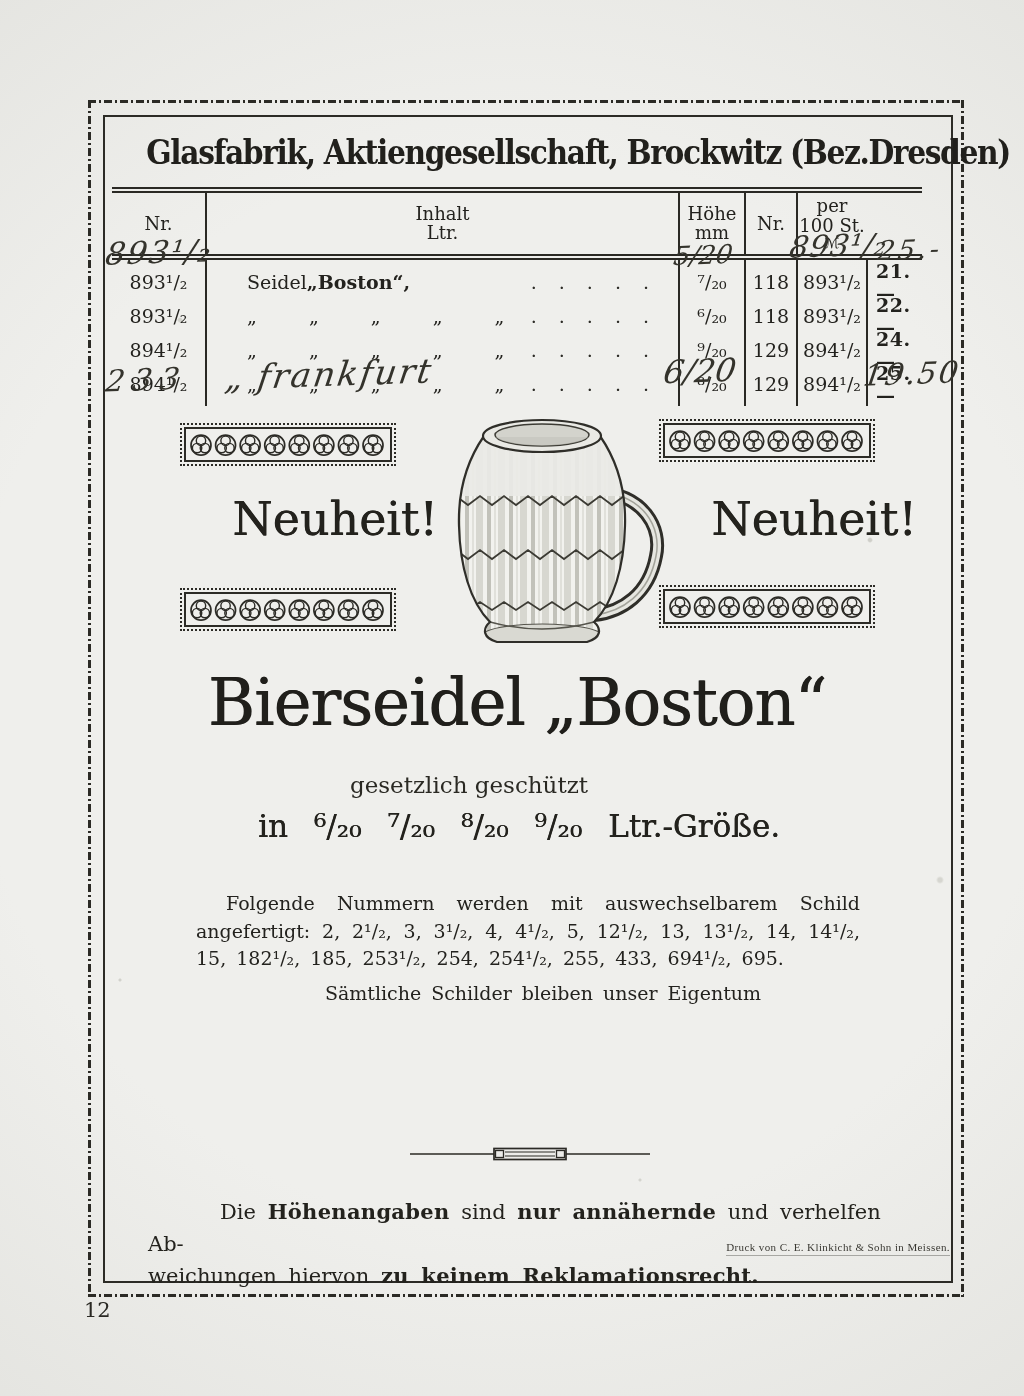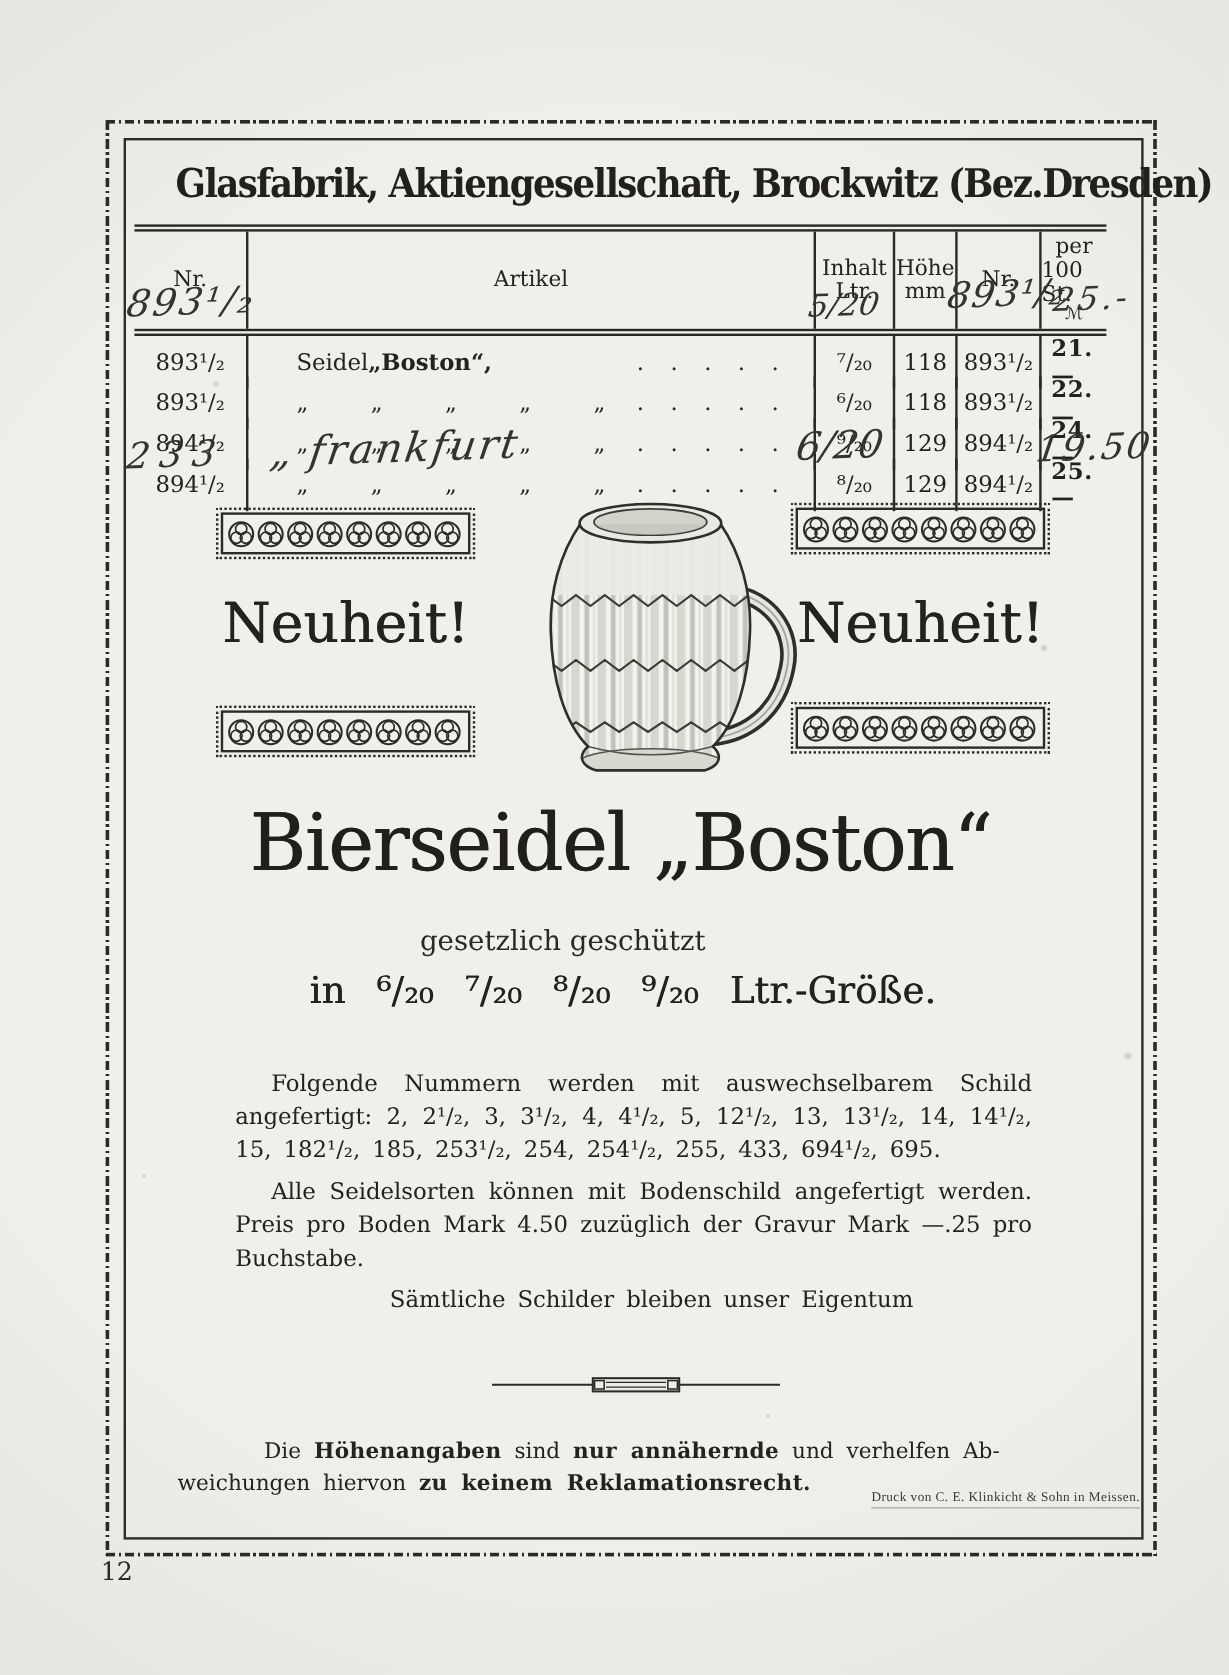--- a/index.html
+++ b/index.html
@@ -42,38 +42,38 @@
   .m-sign{font-style:italic;font-size:14px;font-family:"DejaVu Serif","DejaVu Sans",serif;}
   .frac{font-family:"DejaVu Serif","DejaVu Sans",serif;}
   
   .hand{
     position:absolute;font-family:"DejaVu Serif",serif;font-style:italic;
     color:#34332c;transform:skewX(-10deg) rotate(-2deg);white-space:nowrap;
   }
   
   .band{position:absolute;border:2px dotted #2c2b26;padding:2px;width:208px;}
   .band-inner{border:2px solid #2c2b26;padding:4px 3px 2px 3px;text-align:center;}
-  .neuheit{position:absolute;width:216px;text-align:center;font-size:46px;color:#23221d;text-shadow:0.5px 0 0 currentColor;}
+  .neuheit{position:absolute;width:216px;text-align:center;font-size:46px;color:#23221d;text-shadow:0.5px 0 0 currentColor;margin-left:47px;}
   
   .mug{position:absolute;left:432px;top:396px;}
   .big-title{
     position:absolute;left:102px;top:664px;width:830px;text-align:center;white-space:nowrap;
     font-size:66px;letter-spacing:-1px;color:#201f1b;text-shadow:0.7px 0 0 currentColor;
     transform:scaleX(0.97);transform-origin:50% 50%;
   }
   .subtitle{position:absolute;left:104px;top:772px;width:730px;text-align:center;font-size:23px;color:#2a2923;}
   .sizes{position:absolute;left:96px;top:808px;width:846px;text-align:center;font-size:31px;word-spacing:16px;color:#23221d;text-shadow:0.4px 0 0 currentColor;}
   
   .copy{position:absolute;left:196px;top:890px;width:664px;font-size:19px;line-height:1.46;text-align:justify;word-spacing:4px;}
   .copy p{margin:0 0 7px 0;text-indent:30px;}
   .copy p.last{text-align:center;}
   
   .divider{position:absolute;left:410px;top:1146px;}
   
-  .note{position:absolute;left:148px;top:1196px;width:742px;font-size:18px;line-height:1.5;color:#23221d;word-spacing:5px;}
+  .note{position:absolute;left:148px;top:1196px;width:742px;font-size:21px;line-height:1.5;color:#23221d;word-spacing:5px;}
   .note .l1{text-indent:72px;}
   .note b{letter-spacing:0.3px;}
   
   .pageno{position:absolute;left:84px;top:1298px;font-size:21px;color:#2a2924;}
   .printer-wrap{position:absolute;left:104px;top:1236px;width:846px;text-align:right;}
   .printer{display:inline-block;font-size:11px;letter-spacing:0.4px;color:#3a3933;border-bottom:1px solid rgba(40,40,35,0.35);padding-bottom:2px;font-family:"Liberation Serif","DejaVu Serif",serif;}
   svg{display:block;}
 </style>
 </head>
 <body>
@@ -83,21 +83,20 @@
 <div class="ob v" style="left:88px;top:100px;height:1197px;"></div>
 <div class="ob v" style="left:961px;top:100px;height:1197px;"></div>
 
 <div class="inner-frame"></div>
 
 <div class="doc-title">Glasfabrik, Aktiengesellschaft, Brockwitz (Bez.Dresden)</div>
 
 <div class="tbl">
   <div class="trow thead">
     <div class="cell">Nr.</div>
-    <div class="cell b">Artikel</div>
     <div class="cell b">
       <span>Inhalt</span>
       <span>Ltr.</span>
     </div>
     <div class="cell b">
       <span>Höhe</span>
       <span>mm</span>
     </div>
     <div class="cell b">Nr.</div>
     <div class="cell b">
@@ -253,21 +252,20 @@
   <path d="M 64 41 A 47 11 0 0 0 156 41" fill="#c3c3bb" opacity="0.6"></path>
 </svg>
 </div>
 
 <div class="big-title">Bierseidel „Boston“</div>
 <div class="subtitle">gesetzlich geschützt</div>
 <div class="sizes frac">in ⁶/₂₀ ⁷/₂₀ ⁸/₂₀ ⁹/₂₀ Ltr.-Größe.</div>
 
 <div class="copy">
   <p class="frac">Folgende Nummern werden mit auswechselbarem Schild angefertigt: 2, 2¹/₂, 3, 3¹/₂, 4, 4¹/₂, 5, 12¹/₂, 13, 13¹/₂, 14, 14¹/₂, 15, 182¹/₂, 185, 253¹/₂, 254, 254¹/₂, 255, 433, 694¹/₂, 695.</p>
-  <p>Alle Seidelsorten können mit Bodenschild angefertigt werden.  Preis pro Boden Mark 4.50 zuzüglich der Gravur Mark —.25 pro Buchstabe.</p>
   <p class="last">Sämtliche Schilder bleiben unser Eigentum</p>
 </div>
 
 <div class="divider">
   <svg width="240" height="16" viewBox="0 0 240 16">
     <line x1="0" y1="8" x2="240" y2="8" stroke="#2b2a25" stroke-width="1.7"></line>
     <rect x="84" y="2.5" width="72" height="11" fill="#ecece9" stroke="#2b2a25" stroke-width="1.7"></rect>
     <line x1="95" y1="6" x2="145" y2="6" stroke="#2b2a25" stroke-width="1"></line>
     <line x1="95" y1="10" x2="145" y2="10" stroke="#2b2a25" stroke-width="1"></line>
     <rect x="85.5" y="4.5" width="8" height="7" fill="#ecece9" stroke="#2b2a25" stroke-width="1.3"></rect>

